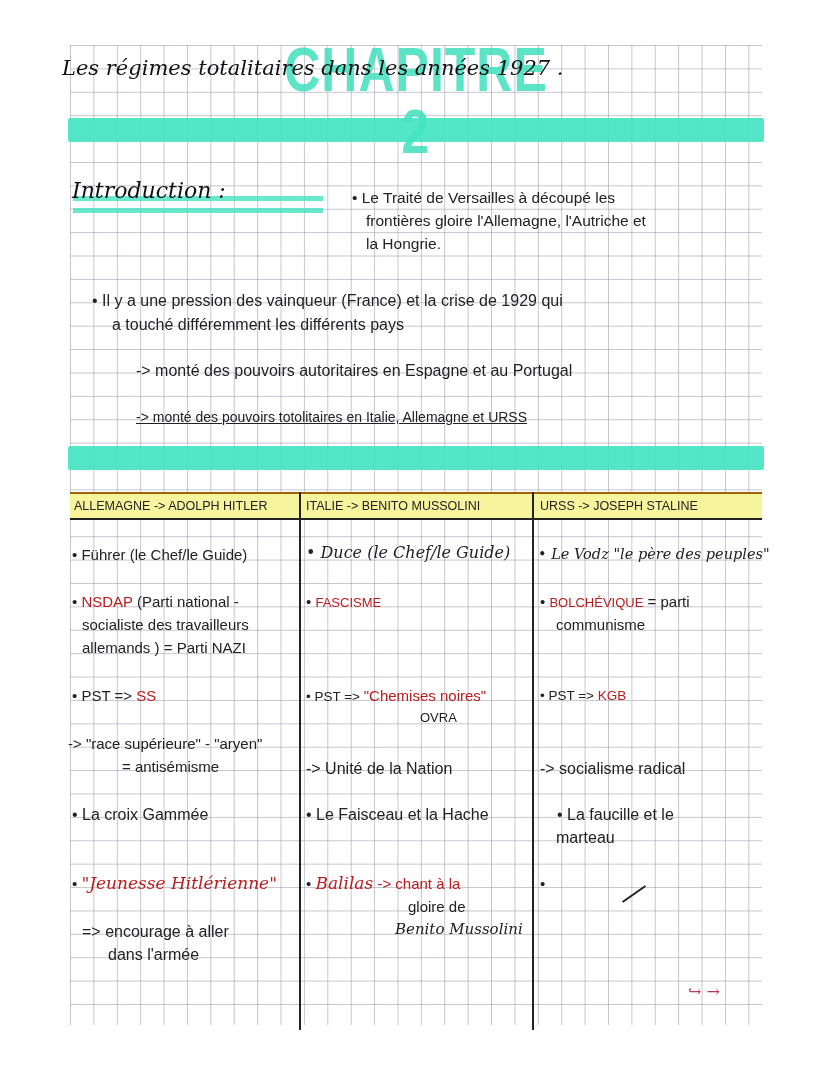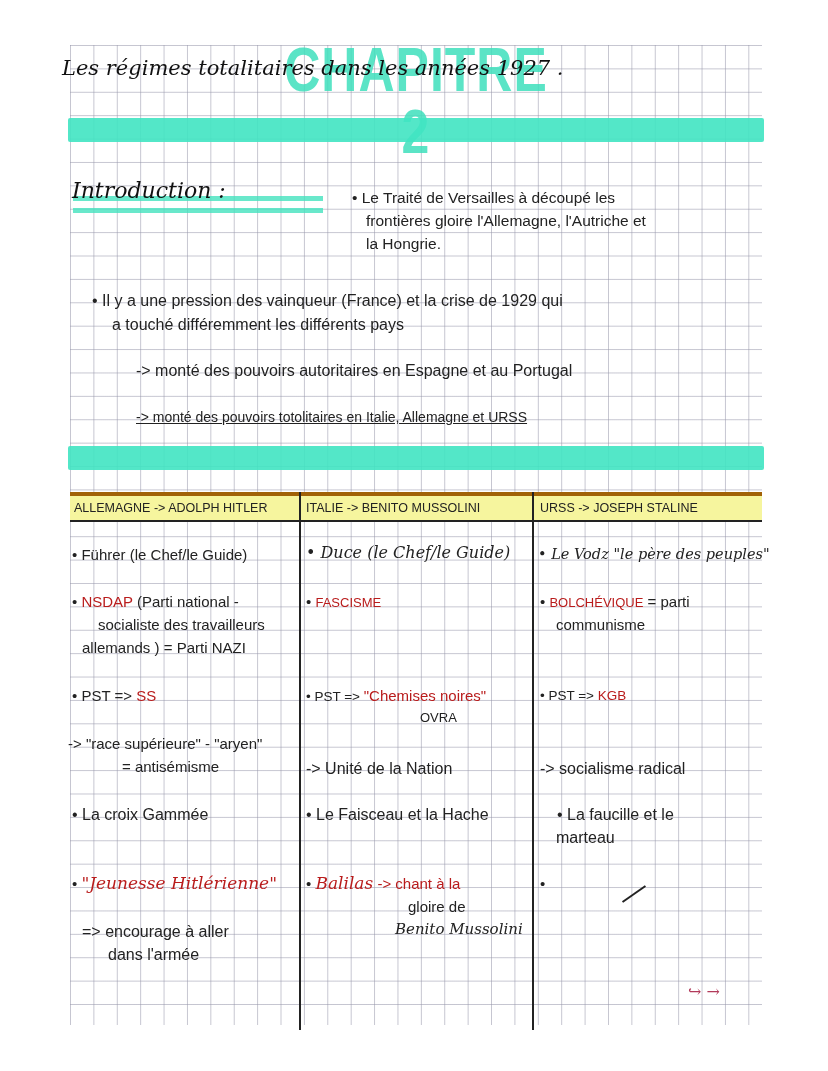--- a/index.html
+++ b/index.html
@@ -28,21 +28,21 @@
   .intro-stripes { position:absolute; left:73px; width:250px; height:5px; background:#43e2be; opacity:0.8; }
   .intro-word {
     position:absolute; left:72px; top:178px; font-family:"DejaVu Serif", serif; font-style:italic;
     font-size:22px; color:#111; white-space:nowrap;
   }
   .txt { position:absolute; font-size:15.5px; line-height:23.4px; color:#222; white-space:nowrap; font-family:"Liberation Sans", sans-serif; }
   .red { color:#b91c1c; }
   .table { position:absolute; left:70px; top:492px; width:692px; height:538px; }
   .thead {
     position:absolute; left:0; top:0; width:692px; height:24px; background:#f6f59e;
-    border-top:4px solid #a16207; border-bottom:2px solid #222;
+    border-top:2px solid #a16207; border-bottom:2px solid #222;
   }
   .th { position:absolute; top:0; height:24px; line-height:24px; font-family:"Liberation Sans", sans-serif; font-size:12.5px; color:#222; white-space:nowrap; }
   .vline { position:absolute; top:0; width:2px; height:538px; background:#222; }
   .cell { position:absolute; font-family:"Liberation Sans", sans-serif; font-size:15px; line-height:23.4px; color:#222; white-space:nowrap; }
   .script { font-family:"DejaVu Serif", serif; font-style:italic; }
   .slash { position:absolute; left:620px; top:893px; width:28px; height:2px; background:#222; transform:rotate(-35deg); }
   .next { position:absolute; left:688px; top:982px; font-size:16px; color:#b23a5a; font-family:"DejaVu Serif", serif; font-style:italic; }
 </style>
 </head>
 <body>
@@ -73,21 +73,21 @@
     <div class="th" style="left:4px;">ALLEMAGNE -&gt; ADOLPH HITLER</div>
     <div class="th" style="left:236px;">ITALIE -&gt; BENITO MUSSOLINI</div>
     <div class="th" style="left:470px;">URSS -&gt; JOSEPH STALINE</div>
   </div>
   <div class="vline" style="left:229px;"></div>
   <div class="vline" style="left:462px;"></div>
 </div>
 
 <div class="cell" style="left:72px; top:543px;">• Führer (le Chef/le Guide)</div>
 <div class="cell" style="left:72px; top:590px;">• <span class="red">NSDAP</span> <span>(Parti national -</span></div>
-<div class="cell" style="left:82px; top:613px;margin-left:16px;">socialiste des travailleurs</div>
+<div class="cell" style="left:82px; top:613px;">socialiste des travailleurs</div>
 <div class="cell" style="left:82px; top:636px;">allemands ) = Parti NAZI</div>
 <div class="cell" style="left:72px; top:684px;"><span>• PST =&gt;</span> <span class="red">SS</span></div>
 <div class="cell" style="left:68px; top:732px;">-&gt; "race supérieure" - "aryen"</div>
 <div class="cell" style="left:122px; top:755px;text-align:right;">= antisémisme</div>
 <div class="cell" style="left:72px; top:803px; font-size:16px;">• La croix Gammée</div>
 <div class="cell" style="left:72px; top:872px;">• <span class="red script" style="font-size:17px;">"Jeunesse Hitlérienne"</span></div>
 <div class="cell" style="left:82px; top:920px; font-size:16px;">=&gt; encourage à aller</div>
 <div class="cell" style="left:108px; top:943px; font-size:16px;">dans l'armée</div>
 
 <div class="cell script" style="left:306px; top:541px; font-size:16px;">• Duce (le Chef/le Guide)</div>

